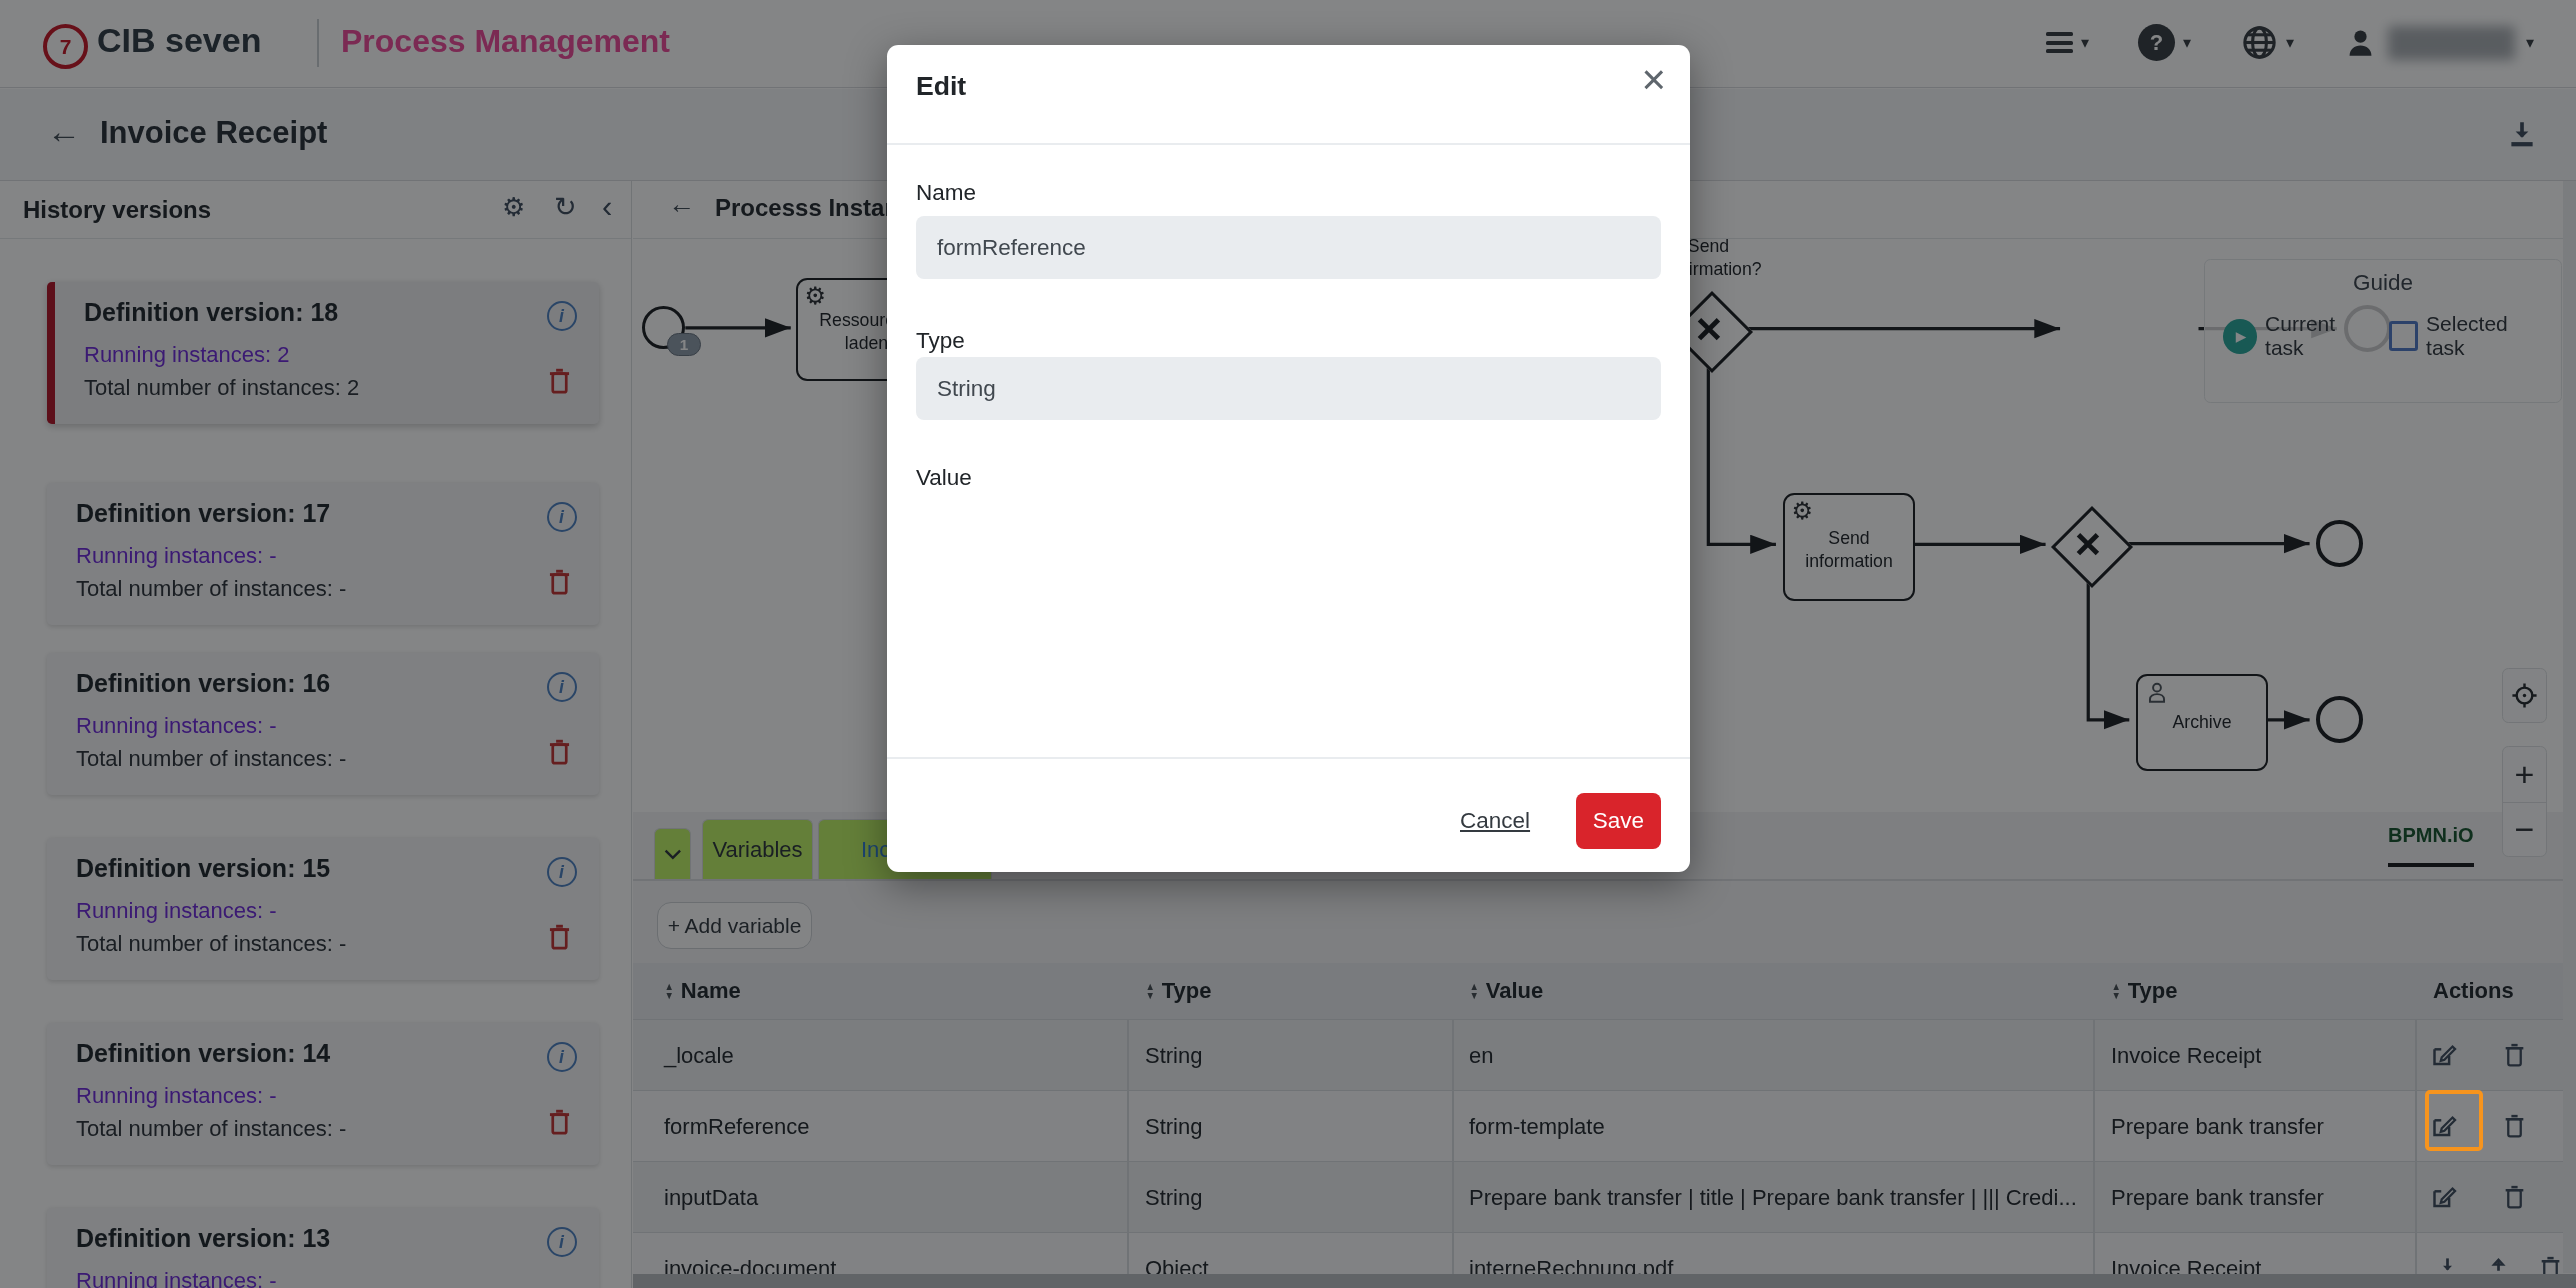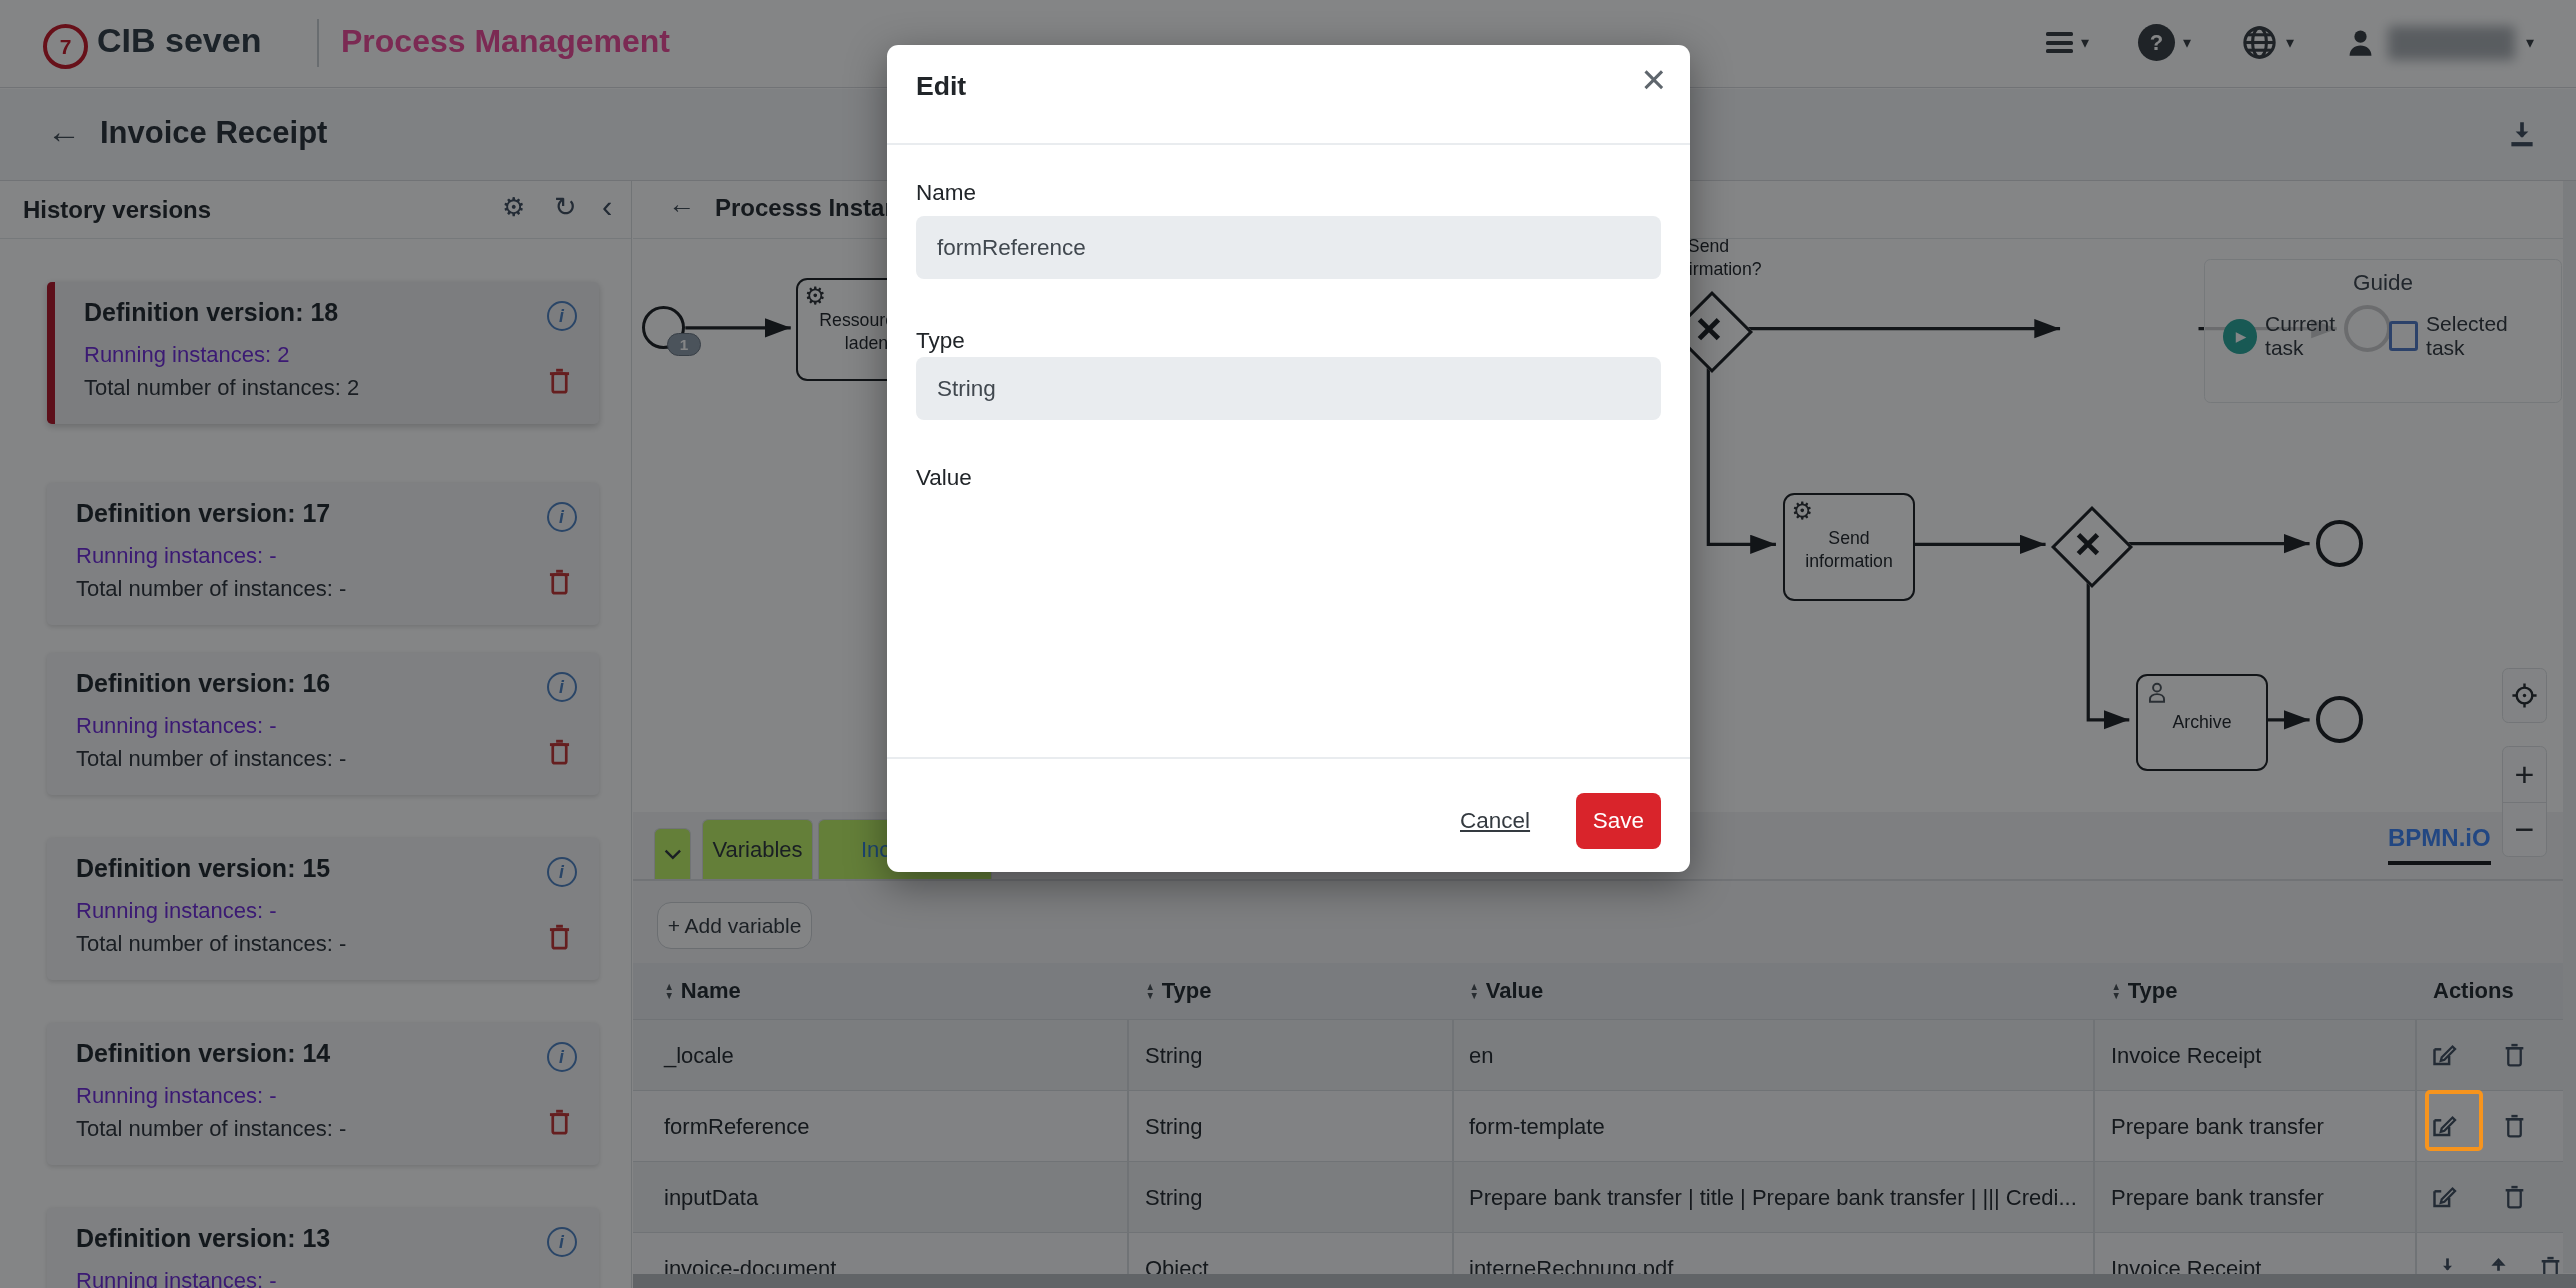--- a/index.html
+++ b/index.html
@@ -61,22 +61,22 @@
   #legend{position:absolute;left:1571px;top:19.3px;width:356px;height:142px;background:rgba(255,255,255,.78);
           border:1.6px solid #e3e6e9;border-radius:6.4px}
   .legtitle{position:absolute;left:0;right:0;top:9.7px;text-align:center;font-size:22.5px;color:#3a434c}
   .legrow{position:absolute;left:17.7px;top:52px;height:48px;display:flex;align-items:center}
   .tealdot{width:35px;height:35px;border-radius:50%;background:#26a69a;color:#fff;font-size:13.7px;
            display:flex;align-items:center;justify-content:center;padding-left:2.4px;box-sizing:border-box}
   .bluesq{width:24px;height:24px;border:3.2px solid #4e79c7;border-radius:3.2px;background:rgba(255,255,255,.4)}
   .leglabel{font-size:21px;color:#2e353c;margin:0 11.3px 0 8px}
   .navbtn{position:absolute;background:#fafbfc;border:1.6px solid #dcdfe2;border-radius:6.4px}
   .zoomglyph{font-size:34px;color:#2a2f35;display:flex;align-items:center;justify-content:center}
-  #bpmnlogo{position:absolute;left:1755px;top:584px;font-size:24px;font-weight:700;color:#3b82f6;
-            border-bottom:4px solid #16191d;padding-bottom:9px;letter-spacing:0px}
+  #bpmnlogo{position:absolute;left:1755px;top:584px;font-size:20px;font-weight:700;color:#14532d;
+            border-bottom:4px solid #16191d;padding-bottom:16px;letter-spacing:0px}
 
   
   .tabcard{position:absolute;background:#bef264;border:1.6px solid #d8dbde;border-bottom:none;
            border-radius:6.4px 6.4px 0 0;display:flex;align-items:center;justify-content:center}
   #tabline{left:633px;top:879px;width:1943px;height:1.6px;background:#d8dbde}
   #addbtn{left:657px;top:902px;width:153px;height:45px;background:#fcfcfd;border:1.6px solid #ccd0d4;border-radius:14px;
           font-size:21px;color:#2f363d;display:flex;align-items:center;justify-content:center}
   #vartable{left:633px;top:963px;width:1943px;height:325px}
   .throw{position:absolute;left:0;width:1943px}
   .thead{height:56px;background:#e9ebee}

